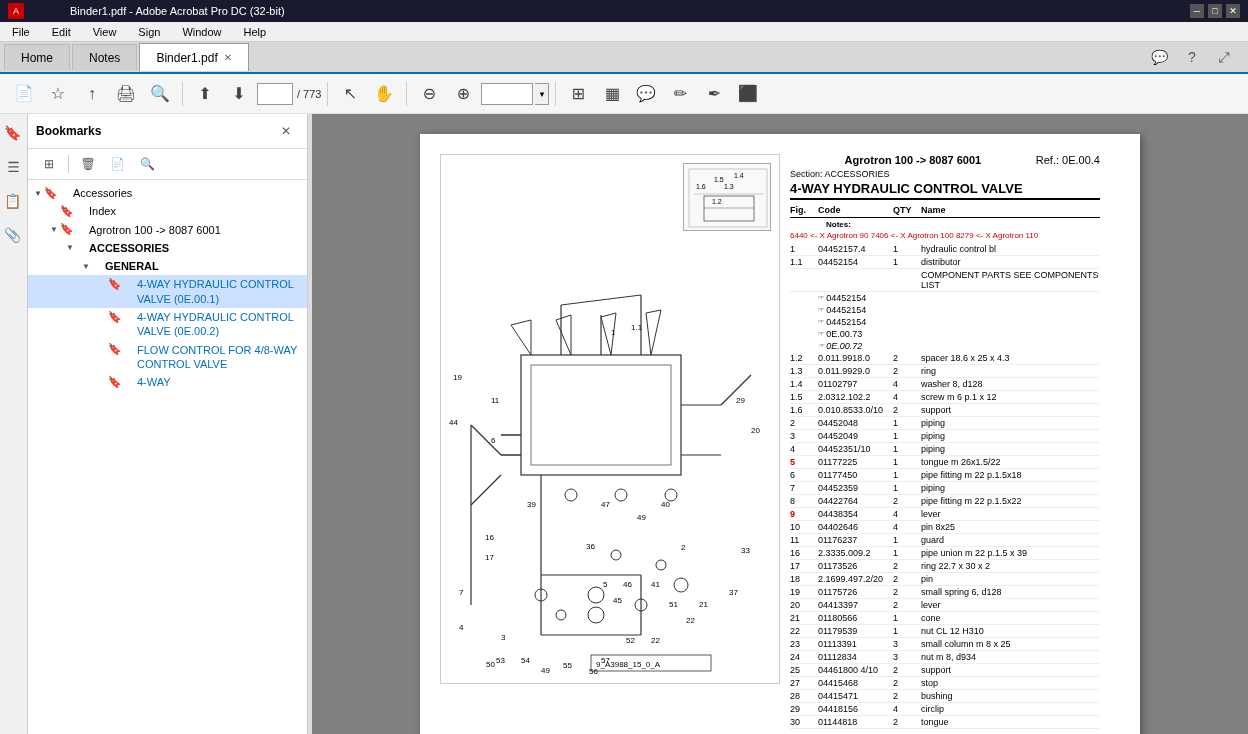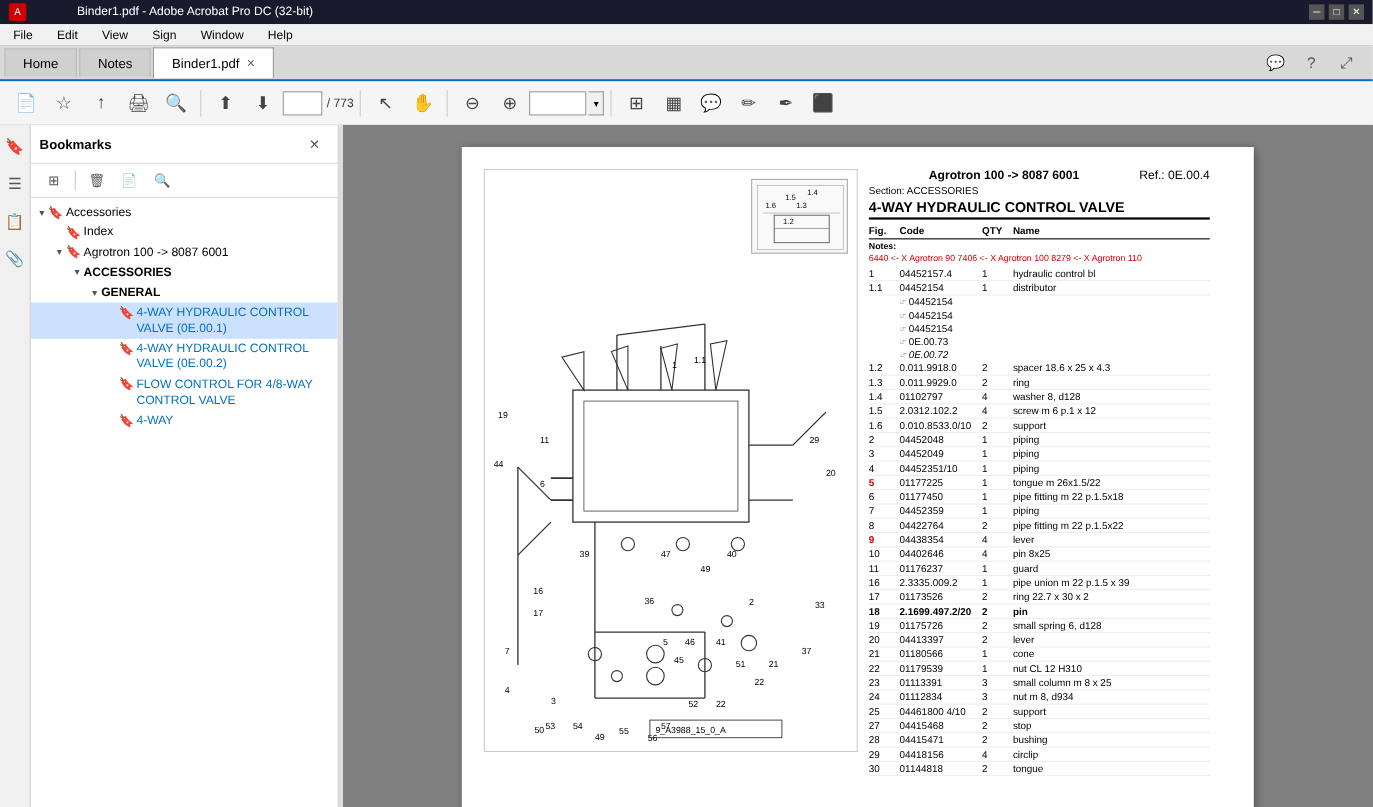--- a/index.html
+++ b/index.html
@@ -157,21 +157,21 @@
     .tree-item {
       display: flex;
       align-items: flex-start;
       padding: 2px 4px;
       cursor: pointer;
       white-space: nowrap;
     }
     .tree-item.active { background: #cce0ff; }
     .tree-toggle { width: 12px; height: 14px; display: inline-flex; align-items: center; justify-content: center; font-size: 8px; color: #555; flex-shrink: 0; cursor: pointer; }
     .tree-icon { width: 14px; height: 14px; display: inline-flex; align-items: center; justify-content: center; font-size: 11px; color: #f0a030; flex-shrink: 0; margin-right: 2px; }
-    .tree-label { flex: 1; line-height: 1.3; white-space: normal; color: #0070c0; font-weight: normal; }
+    .tree-label { flex: 1; line-height: 1.3; white-space: normal; color: #0070c0; font-weight: normal; margin-left: 13px; }
     .tree-label.black { color: #000; }
     .tree-label.bold { font-weight: bold; }
 
     .sidebar-resize {
       width: 4px;
       background: #ddd;
       cursor: ew-resize;
     }
 
     .pdf-viewport {
@@ -482,35 +482,41 @@
         </div>
 
         <div style="display:grid; grid-template-columns:28px 75px 28px 1fr; font-size:9px; font-weight:bold; border-bottom:1.5px solid #000; padding:2px 0;">
           <span>Fig.</span>
           <span>Code</span>
           <span>QTY</span>
           <span>Name</span>
         </div>
 
         <div style="font-size:8px; margin:2px 0;">
-          <span style="font-weight:bold;">Notes:</span>
+          <span style="font-weight:bold;margin-left:36px;">Notes:</span>
         </div>
         <div style="font-size:8px; color:#cc0000; margin-bottom:3px;">6440 &lt;- X Agrotron 90   7406 &lt;- X Agrotron 100   8279 &lt;- X Agrotron 110</div>
 
         <div style="display:grid; grid-template-columns:28px 75px 28px 1fr; font-size:9px; padding:1px 0; border-bottom:1px solid #eee;">
           <span>1</span>
             <span>04452157.4</span>
             <span>1</span>
             <span>hydraulic control bl</span>
         </div>
         <div style="display:grid; grid-template-columns:28px 75px 28px 1fr; font-size:9px; padding:1px 0; border-bottom:1px solid #eee;">
           <span>1.1</span>
             <span>04452154</span>
             <span>1</span>
             <span>distributor</span>
+        </div>
+        <div style="display:grid; grid-template-columns:28px 75px 28px 1fr; font-size:9px; padding:1px 0; border-bottom:1px solid #eee;">
+          <span></span>
+            <span></span>
+            <span></span>
+            <span>COMPONENT PARTS SEE COMPONENTS LIST</span>
         </div>
         <div style="display:grid; grid-template-columns:28px 75px 28px 1fr; font-size:9px; padding:1px 0;">
           <span></span>
             <span style="display:flex;align-items:center;gap:2px;"><span style="font-size:7px;">☞</span>04452154</span>
             <span></span>
             <span></span>
         </div>
         <div style="display:grid; grid-template-columns:28px 75px 28px 1fr; font-size:9px; padding:1px 0;">
           <span></span>
             <span style="display:flex;align-items:center;gap:2px;"><span style="font-size:7px;">☞</span>04452154</span>
@@ -630,21 +636,21 @@
             <span>2.3335.009.2</span>
             <span>1</span>
             <span>pipe union m 22 p.1.5 x 39</span>
         </div>
         <div style="display:grid; grid-template-columns:28px 75px 28px 1fr; font-size:9px; padding:1px 0; border-bottom:1px solid #eee;">
           <span>17</span>
             <span>01173526</span>
             <span>2</span>
             <span>ring 22.7 x 30 x 2</span>
         </div>
-        <div style="display:grid; grid-template-columns:28px 75px 28px 1fr; font-size:9px; padding:1px 0; border-bottom:1px solid #eee;font-weight:bold;">
+        <div style="display:grid; grid-template-columns:28px 75px 28px 1fr; font-size:9px; padding:1px 0; border-bottom:1px solid #eee;">
           <span>18</span>
             <span>2.1699.497.2/20</span>
             <span>2</span>
             <span>pin</span>
         </div>
         <div style="display:grid; grid-template-columns:28px 75px 28px 1fr; font-size:9px; padding:1px 0; border-bottom:1px solid #eee;">
           <span>19</span>
             <span>01175726</span>
             <span>2</span>
             <span>small spring 6, d128</span>

